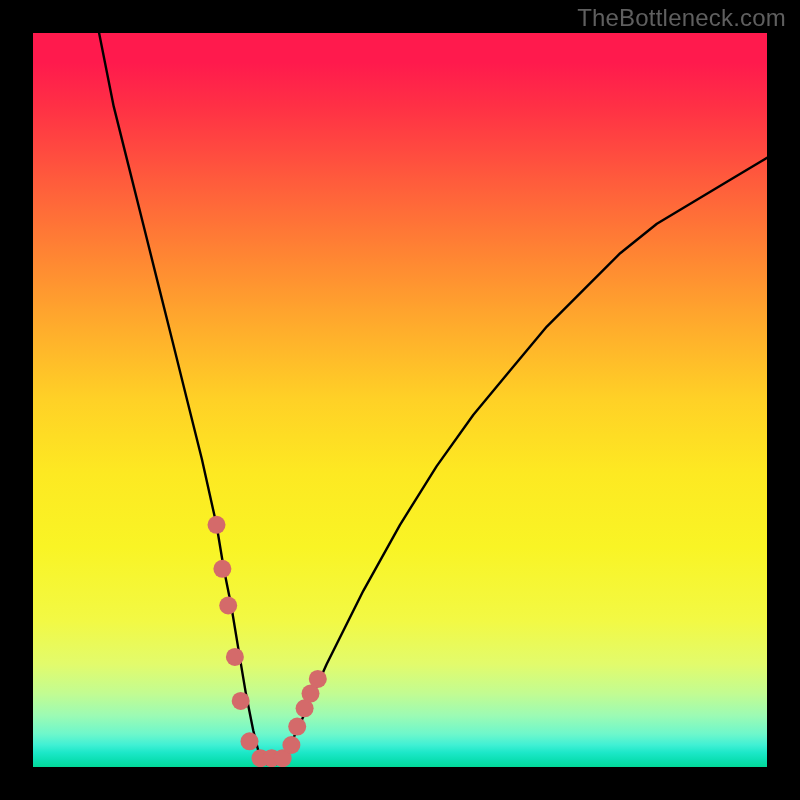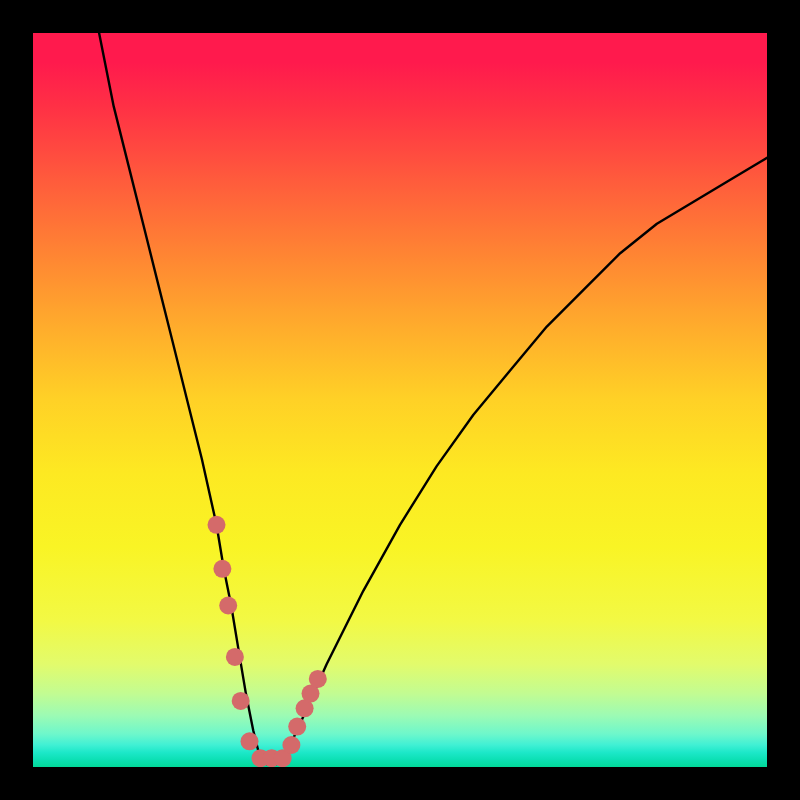--- a/index.html
+++ b/index.html
@@ -89,13 +89,14 @@
           <circle cx="238.6" cy="725.2" r="9" fill="#d46a6a"></circle>
           <circle cx="249.6" cy="725.2" r="9" fill="#d46a6a"></circle>
           <circle cx="258.4" cy="712.0" r="9" fill="#d46a6a"></circle>
           <circle cx="264.2" cy="693.6" r="9" fill="#d46a6a"></circle>
           <circle cx="271.6" cy="675.3" r="9" fill="#d46a6a"></circle>
           <circle cx="277.5" cy="660.6" r="9" fill="#d46a6a"></circle>
           <circle cx="284.8" cy="645.9" r="9" fill="#d46a6a"></circle>
         </g>
     </svg>
   </div>
+  <div class="watermark">TheBottleneck.com</div>
 </div>
 
 </body></html>

